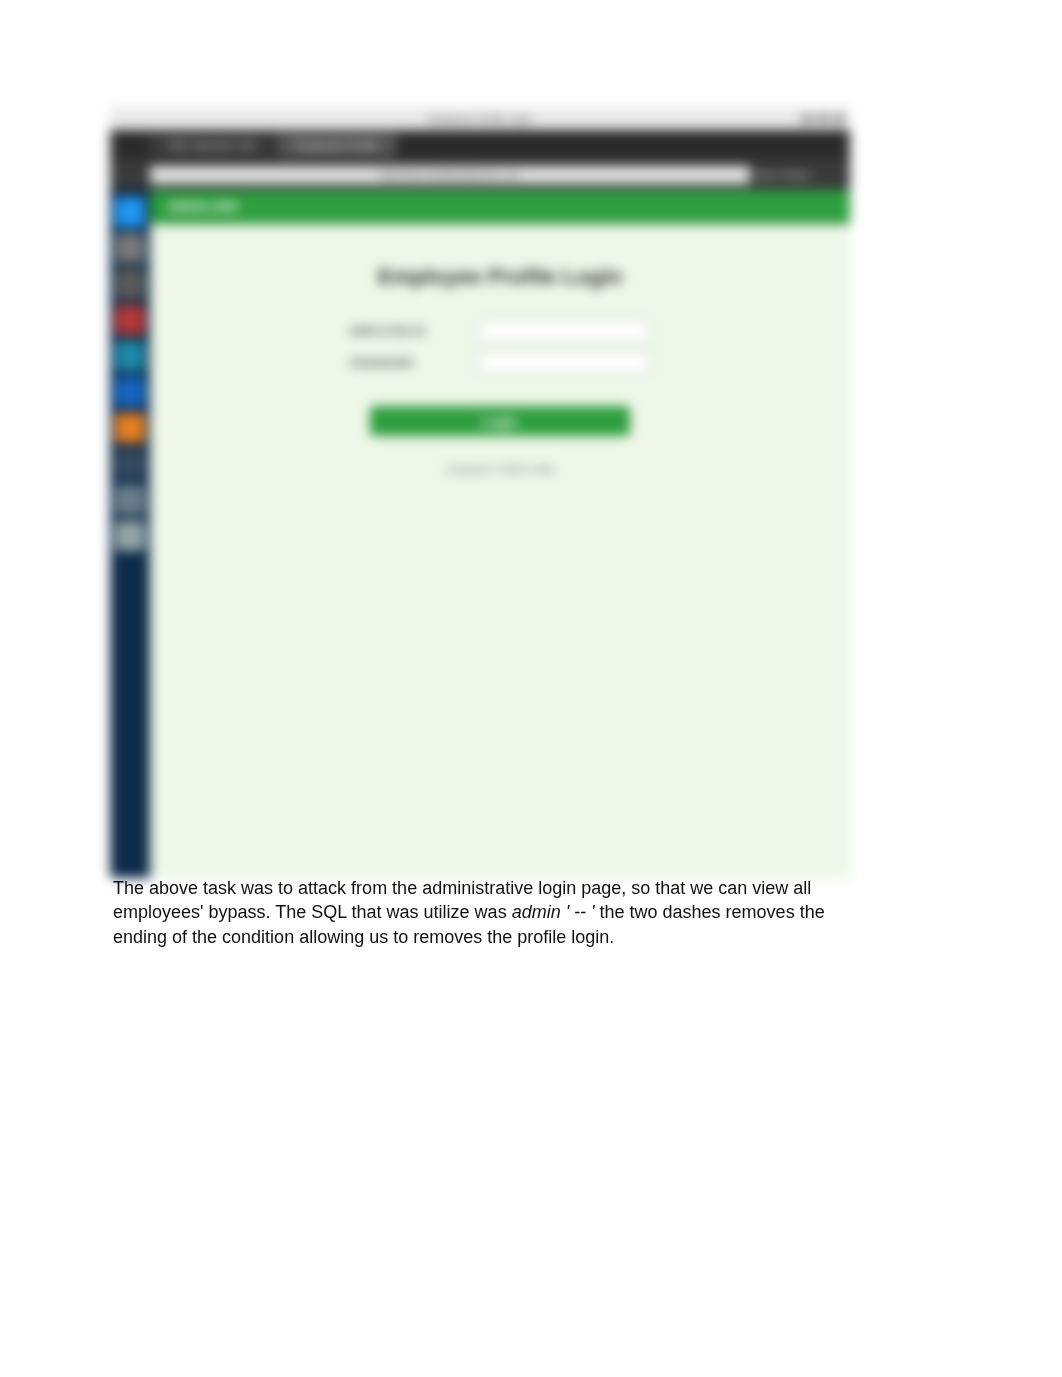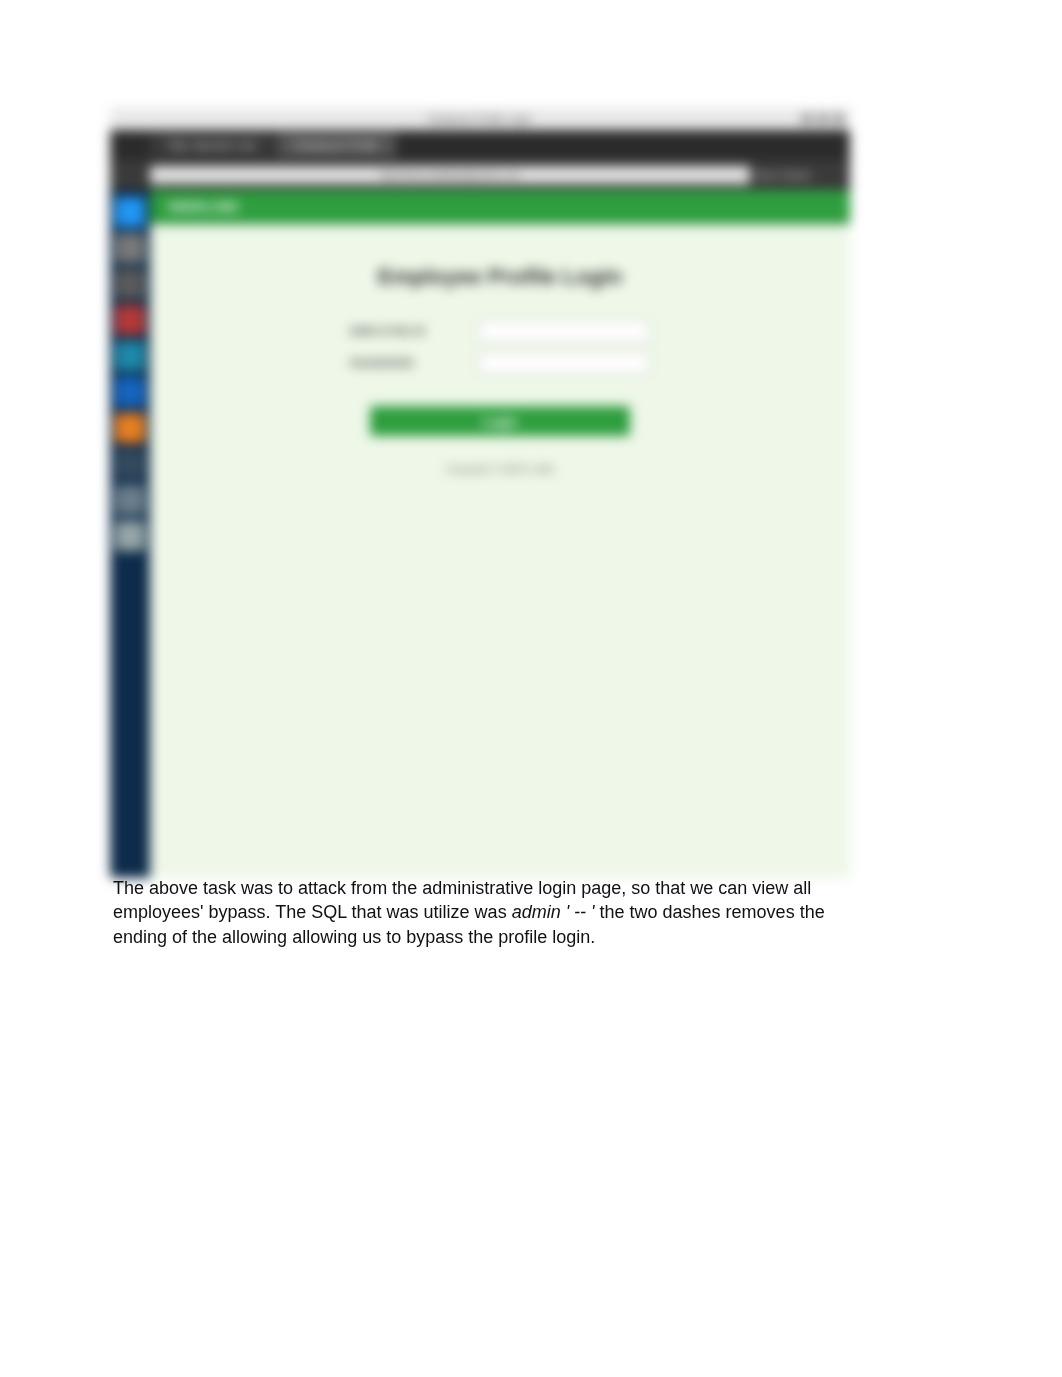--- a/index.html
+++ b/index.html
@@ -257,14 +257,14 @@
 
         <button class="login-btn">Login</button>
 
         <div class="copyright">Copyright © SEED LABs</div>
       </div>
     </div>
   </div>
 </div>
 
 <div class="caption">
-  <span>The above task was to attack from the administrative login page, so that we can view all </span><span>employees' bypass. The SQL that was utilize was </span><span class="italic">admin ' -- '</span><span> the two dashes removes the </span><span>ending of the allowing allowing us to bypass the profile login.</span>
+  <span>The above task was to attack from the administrative login page, so that we can view all </span><span>employees' bypass. The SQL that was utilize was </span><span class="italic">admin ' -- '</span><span> the two dashes removes the </span><span>ending of the condition allowing us to removes the profile login.</span>
 </div>
 
 </body></html>

